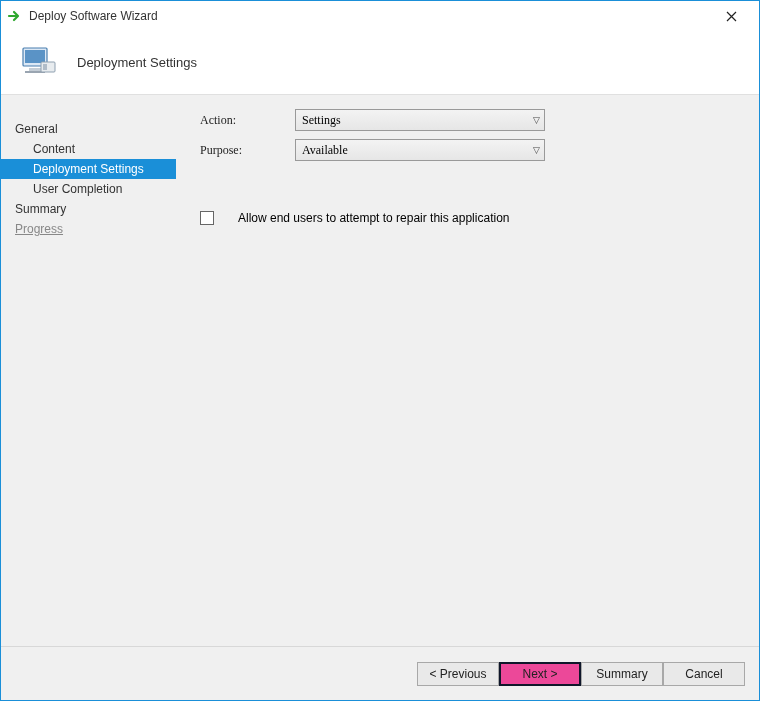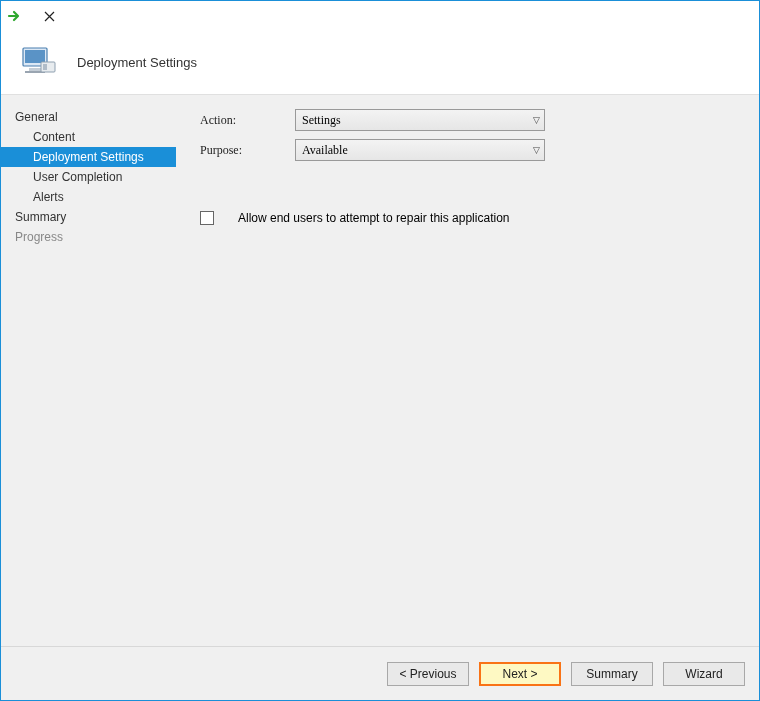--- a/index.html
+++ b/index.html
@@ -56,37 +56,38 @@
     }
     
     .body {
       display:flex;
       background: #f0f0f0;
       height: calc(701px - 30px - 64px - 54px - 2px);
     }
     
     .sidebar {
       width: 175px;
-      padding-top: 12px;
+      padding-top: 24px;
       font-size: 12px;
     }
     .sidebar .item {
       padding: 3px 10px 3px 14px;
       color: #333;
       cursor: pointer;
     }
     .sidebar .item.sub {
       padding-left: 32px;
     }
     .sidebar .item.selected {
       background: #1a8fd8;
       color: #fff;
     }
     .sidebar .item.disabled {
       color: #888;
+      text-decoration: underline;
     }
     
     .content {
       flex: 1;
       padding: 14px 24px 14px 24px;
     }
     .content-heading {
       color: #1a8fd8;
       font-size: 16px;
       font-weight: 400;
@@ -140,49 +141,50 @@
     }
     
     .footer {
       height: 54px;
       border-top: 1px solid #d8d8d8;
       background: #f0f0f0;
       display:flex;
       align-items:center;
       justify-content:flex-end;
       padding-right: 14px;
-      gap: 10px;
+      gap: 0;
     }
     .btn {
       min-width: 82px;
       height: 24px;
       border: 1px solid #a8a8a8;
       background: #e9e9e9;
       font-size: 12px;
       color: #222;
       display:inline-flex;
       align-items:center;
       justify-content:center;
       cursor: pointer;
       padding: 0 10px;
     }
     .btn.primary {
-      border: 2px solid #f97316;
-      background: #fef9c3;
+      border: 2px solid #0f172a;
+      background: #ec4899;
     }
   </style>
 </head>
 <body>
 
 <div class="titlebar">
   <span class="app-icon">
     <svg width="16" height="16" viewBox="0 0 16 16">
       <path d="M2 8 L10 8 M7 4 L11 8 L7 12" stroke="#2fa82f" stroke-width="2.2" fill="none" stroke-linecap="round" stroke-linejoin="round"></path>
     </svg>
   </span>
+  <span class="title">Deploy Software Wizard</span>
   <div class="close">
     <svg width="11" height="11" viewBox="0 0 11 11">
       <path d="M1 1 L10 10 M10 1 L1 10" stroke="#222" stroke-width="1.2"></path>
     </svg>
   </div>
 </div>
 
 <div class="header-band">
   <span class="wiz-icon">
     <svg width="42" height="42" viewBox="0 0 42 42">
@@ -197,21 +199,20 @@
   <div class="wiz-head">Deployment Settings</div>
 </div>
 
 <div class="body">
 
   <div class="sidebar">
     <div class="item">General</div>
     <div class="item sub">Content</div>
     <div class="item sub selected">Deployment Settings</div>
     <div class="item sub">User Completion</div>
-    <div class="item sub">Alerts</div>
     <div class="item">Summary</div>
     <div class="item disabled">Progress</div>
   </div>
 
   <div class="content">
 
     <div class="form-row">
       <div class="label">Action:</div>
       <div class="combo">
         <span>Settings</span>
@@ -233,14 +234,14 @@
         <span>Allow end users to attempt to repair this application</span>
       </div>
     </div>
   </div>
 </div>
 
 <div class="footer">
   <div class="btn">&lt; Previous</div>
   <div class="btn primary">Next &gt;</div>
   <div class="btn">Summary</div>
-  <div class="btn">Wizard</div>
+  <div class="btn">Cancel</div>
 </div>
 
 </body></html>

